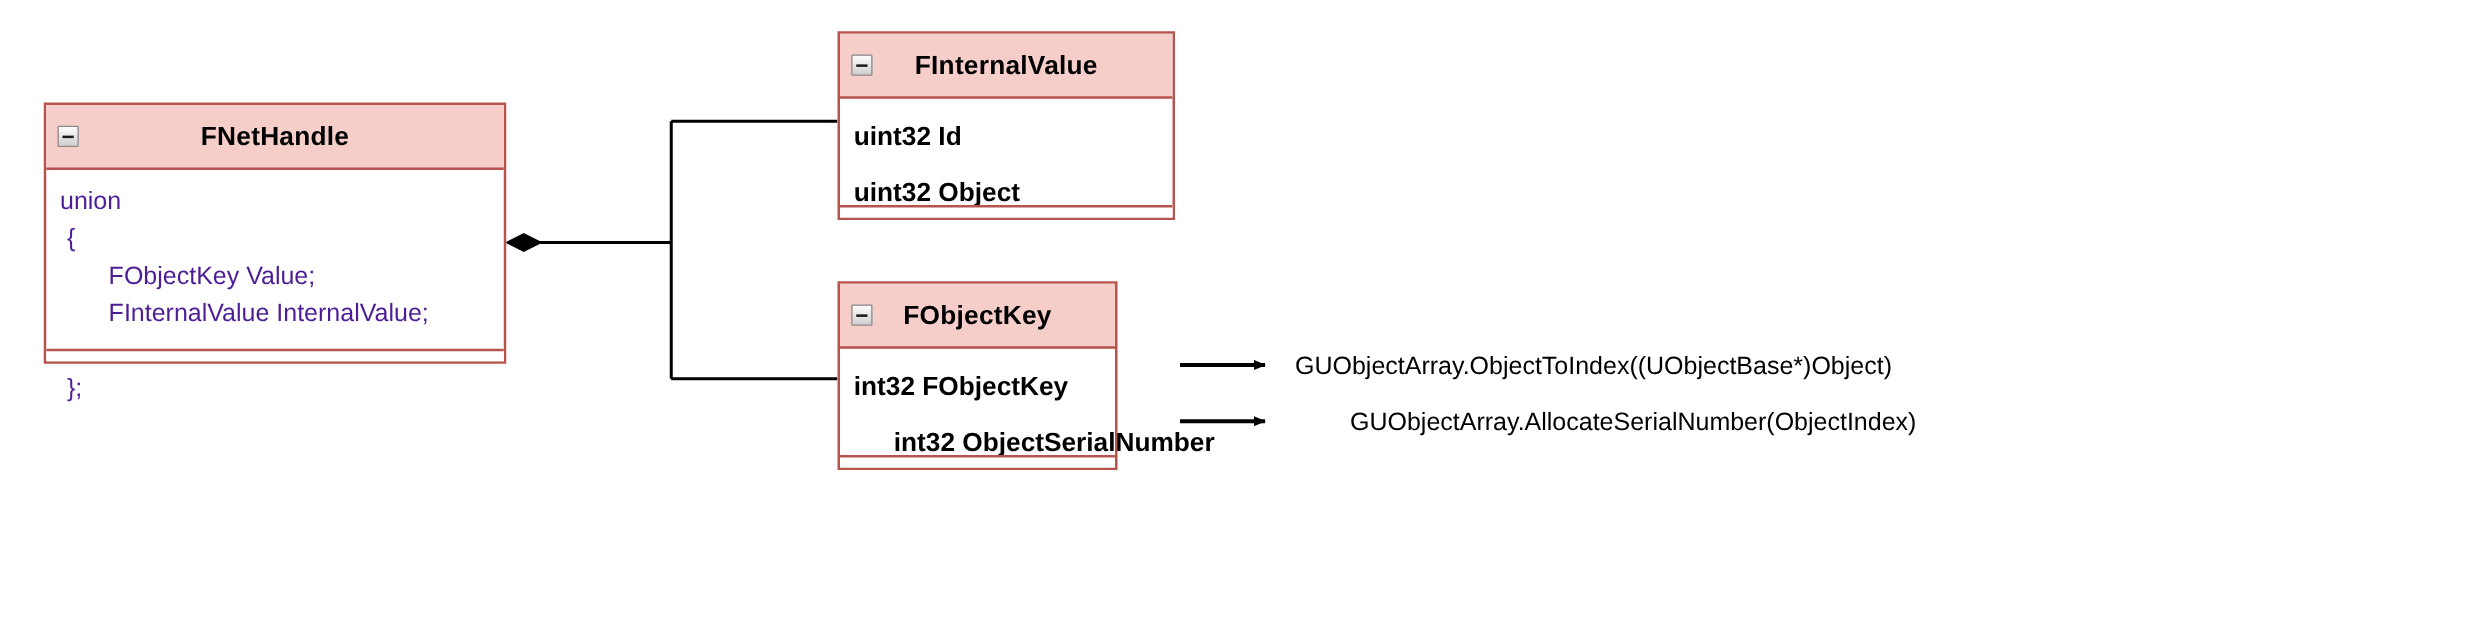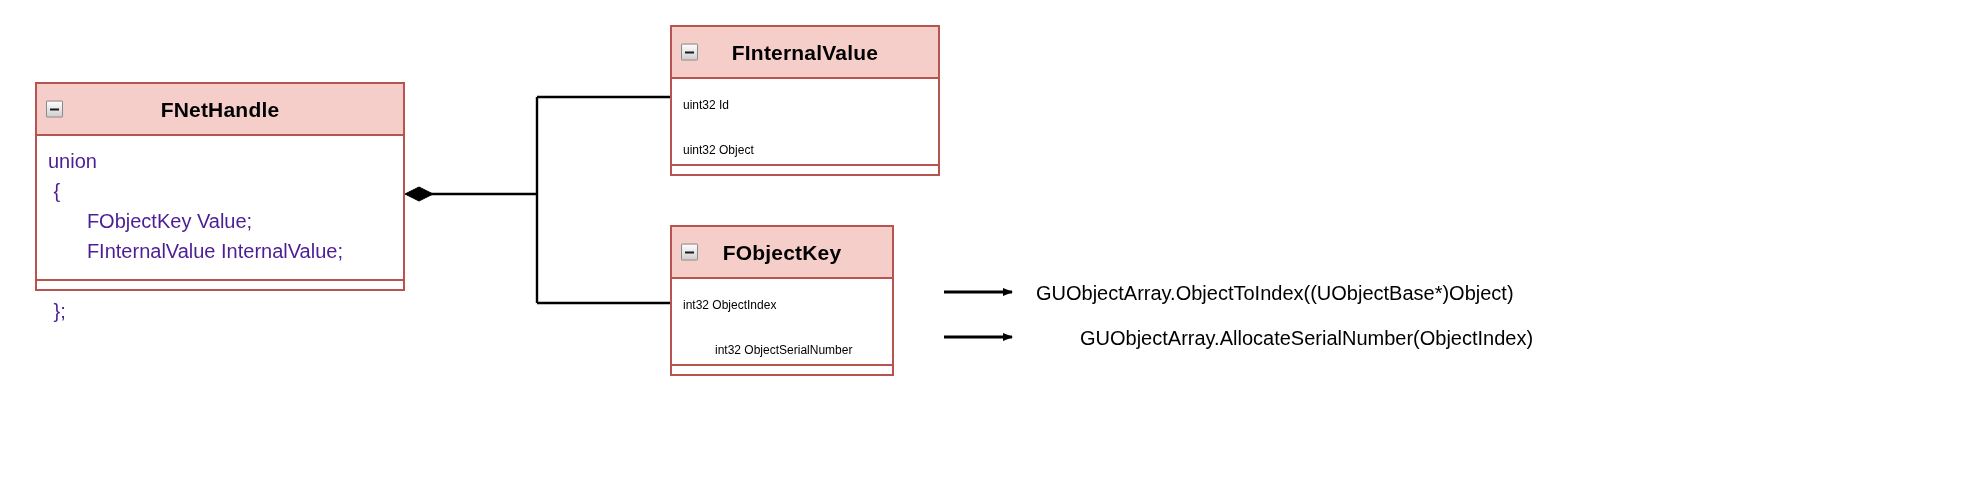--- a/index.html
+++ b/index.html
@@ -73,24 +73,25 @@
   }
 
   .uml-body {
     flex: 1 1 auto;
     position: relative;
     box-sizing: border-box;
   }
   .uml-attr {
     position: absolute;
     left: 11px;
-    font-size: 12px;
+    font-size: 21px;
     line-height: 1;
     white-space: pre;
     color: #000000;
+    font-weight: bold;
   }
   .uml-code {
     position: absolute;
     left: 11px;
     top: 10px;
     font-size: 20px;
     line-height: 30px;
     white-space: pre;
     color: #4c1d95;
   }
@@ -187,21 +188,21 @@
       <div class="uml-footer"></div>
     </div>
   </div>
 
   <div class="uml-box" id="box-fobjectkey">
     <div class="uml-header">
       <span class="collapse-icon"></span>
       <span class="uml-title">FObjectKey</span>
     </div>
     <div class="uml-body">
-      <div class="uml-attr" style="top:20px;">int32 ObjectIndex</div>
+      <div class="uml-attr" style="top:20px;">int32 FObjectKey</div>
       <div class="uml-attr" style="top:65px;margin-left:32px;">int32 ObjectSerialNumber</div>
       <div class="uml-footer"></div>
     </div>
   </div>
 
   <div class="edge-label" id="label-object-to-index">GUObjectArray.ObjectToIndex((UObjectBase*)Object)</div>
   <div class="edge-label" id="label-allocate-serial">GUObjectArray.AllocateSerialNumber(ObjectIndex)</div>
 
 </div>
 

